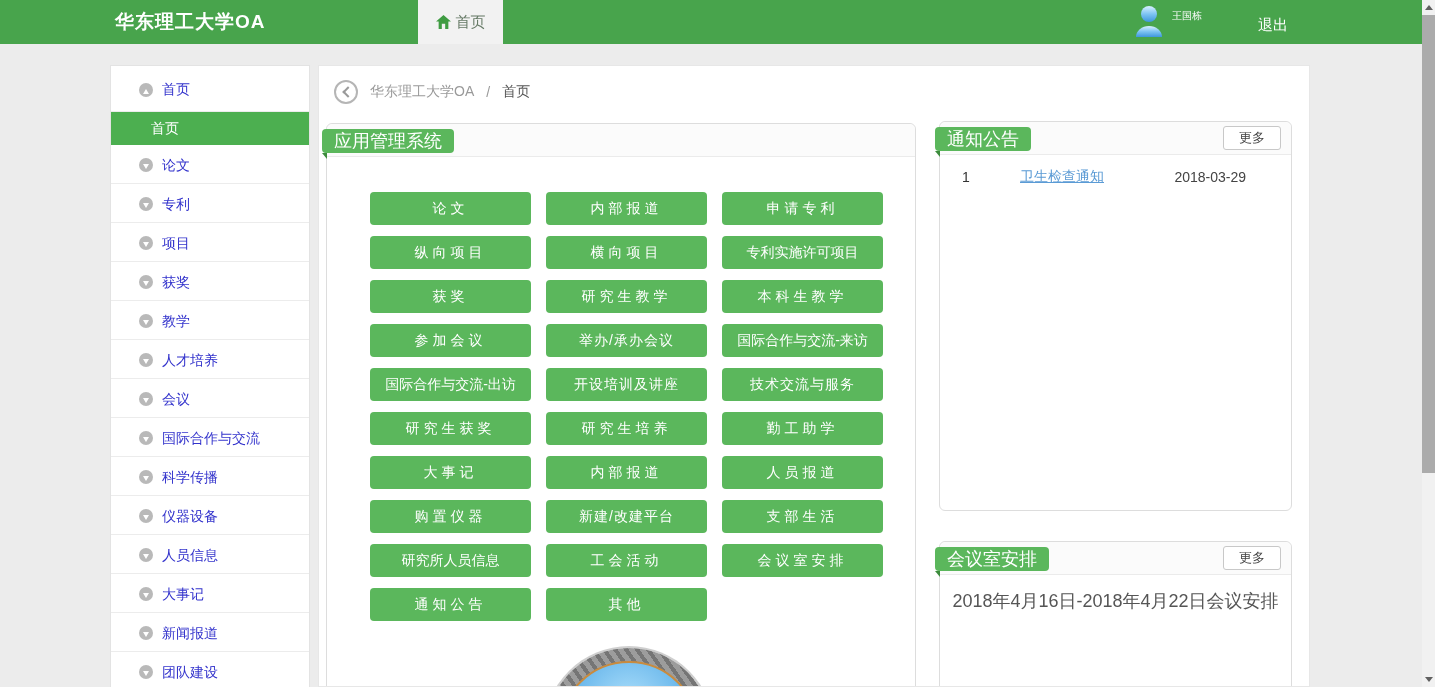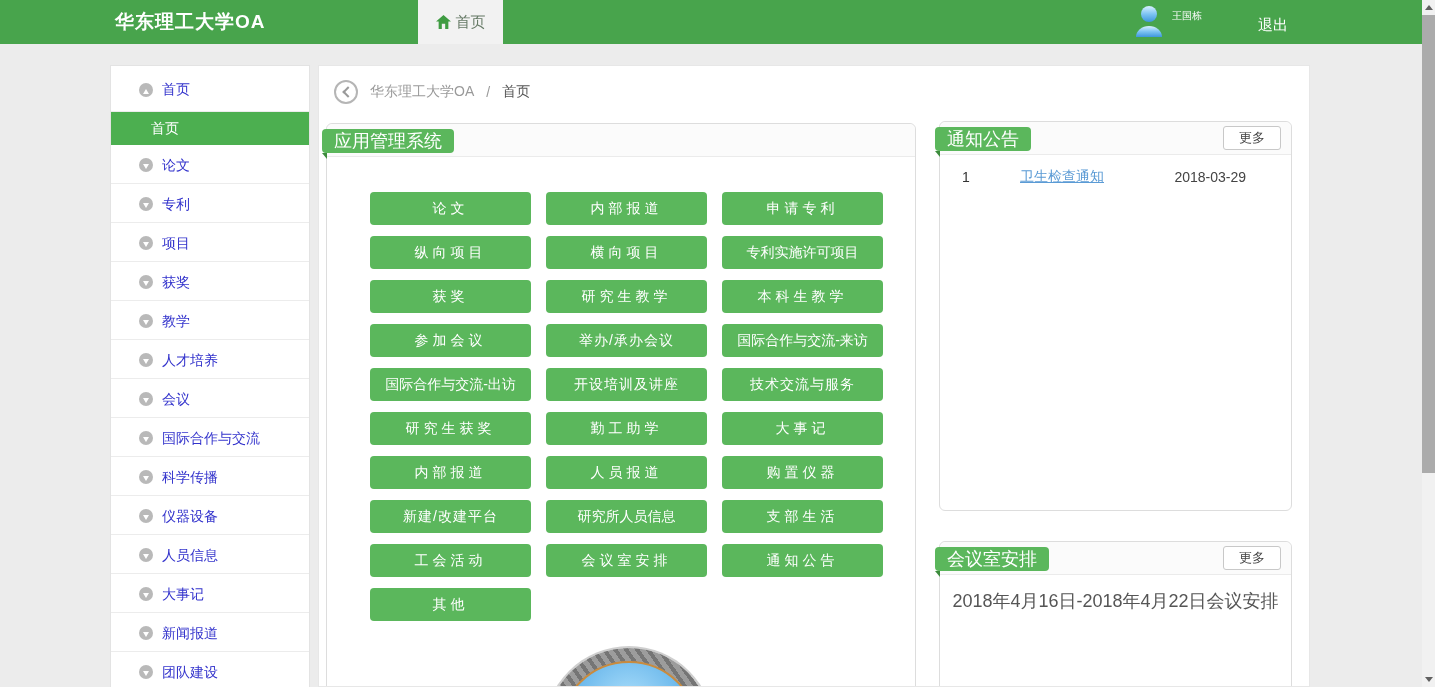--- a/index.html
+++ b/index.html
@@ -182,28 +182,29 @@
       <div class="btn">获奖</div>
       <div class="btn">研究生教学</div>
       <div class="btn">本科生教学</div>
       <div class="btn">参加会议</div>
       <div class="btn semi">举办/承办会议</div>
       <div class="btn tight">国际合作与交流-来访</div>
       <div class="btn tight">国际合作与交流-出访</div>
       <div class="btn semi">开设培训及讲座</div>
       <div class="btn semi">技术交流与服务</div>
       <div class="btn">研究生获奖</div>
+      <div class="btn">研究生培养</div>
       <div class="btn">勤工助学</div>
       <div class="btn">大事记</div>
       <div class="btn">内部报道</div>
       <div class="btn">人员报道</div>
       <div class="btn">购置仪器</div>
       <div class="btn semi">新建/改建平台</div>
+      <div class="btn">支部生活</div>
       <div class="btn tight">研究所人员信息</div>
-      <div class="btn">支部生活</div>
       <div class="btn">工会活动</div>
       <div class="btn">会议室安排</div>
       <div class="btn">通知公告</div>
       <div class="btn">其他</div>
     </div>
     <div class="globe">
         <div class="globe-inner"></div>
       </div>
   </div>
 

